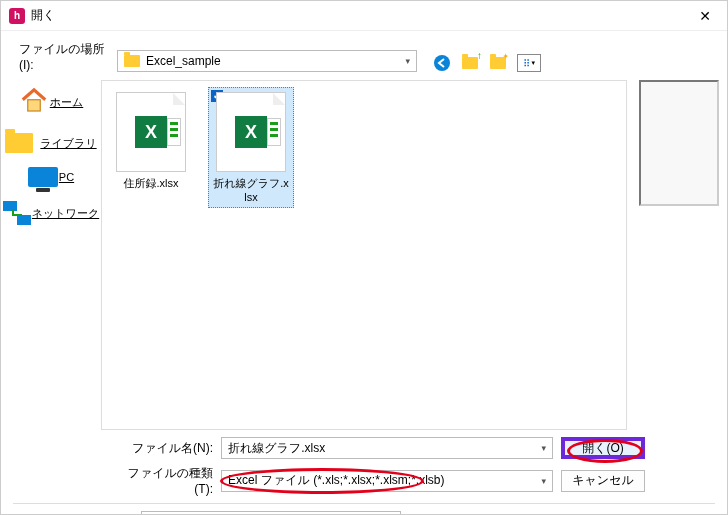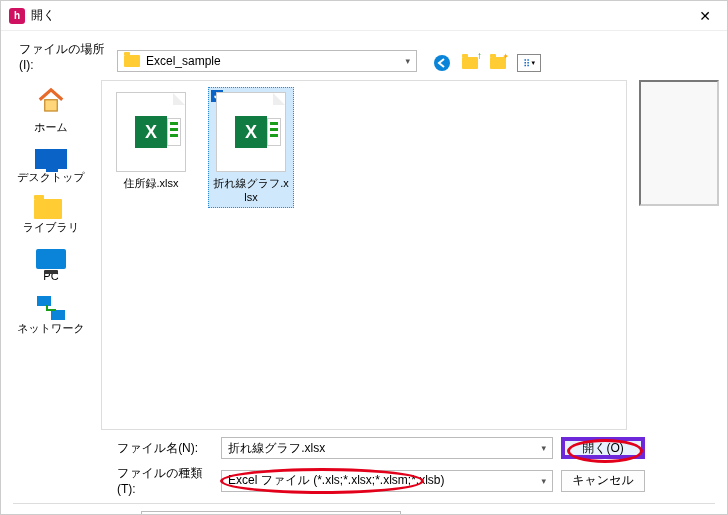--- a/index.html
+++ b/index.html
@@ -23,21 +23,21 @@
 .tb-up .folder-ico { margin: 0; }
 .tb-up .arrow-up { position: absolute; font-size: 10px; color: #1a9e1a; top: -4px; right: -3px; font-weight: bold; }
 .tb-new .folder-ico { margin: 0; }
 .tb-new .star { position: absolute; top: -2px; right: -2px; color: #ffaa00; font-size: 8px; }
 .tb-view { border: 1px solid #888; width: 24px; height: 18px; display: flex; align-items: center; justify-content: center; position: relative; }
 .tb-view .grid { color: #0a64c8; font-size: 10px; letter-spacing: -1px; }
 .tb-view .vcaret { font-size: 7px; margin-left: 2px; }
 
 .main { display: flex; height: 350px; }
 .sidebar { width: 100px; padding: 6px 0; display: flex; flex-direction: column; align-items: center; gap: 14px; }
-.sb-item { display: flex; flex-direction: column; align-items: center; gap: 1px; cursor: pointer; }
+.sb-item { display: flex; flex-direction: row; align-items: center; gap: 1px; cursor: pointer; text-decoration: underline; }
 .sb-item .lbl { font-size: 11px; }
 .ico-home svg { width: 30px; height: 30px; }
 .ico-desktop { width: 32px; height: 20px; background: #0a64c8; border: 1px solid #0a64c8; position: relative; }
 .ico-desktop::after { content: ""; position: absolute; bottom: -4px; left: 10px; width: 12px; height: 3px; background: #0a64c8; }
 .ico-lib .folder-ico { width: 28px; height: 20px; }
 .ico-lib .folder-ico::before { width: 10px; height: 4px; top: -4px; }
 .ico-pc { width: 30px; height: 20px; background: #0a84d8; border-radius: 2px; position: relative; }
 .ico-pc::after { content: ""; position: absolute; bottom: -5px; left: 8px; width: 14px; height: 4px; background: #333; border-radius: 1px; }
 .ico-net { width: 28px; height: 24px; position: relative; }
 .ico-net .mini { width: 14px; height: 10px; background: #0a84d8; position: absolute; }
@@ -56,21 +56,21 @@
 .xl-sheet .line { height: 3px; margin: 3px 2px; background: #1a9e1a; }
 .file-name { text-align: center; font-size: 11px; word-break: break-all; }
 
 .right-pane { width: 88px; display: flex; flex-direction: column; align-items: center; gap: 10px; padding-top: 0; margin-right: 4px; }
 .preview-box { width: 80px; height: 126px; border: 2px inset #ccc; background: #f8f8f8; }
 .preview-check { display: flex; align-items: center; gap: 4px; font-size: 11px; }
 .preview-check input { accent-color: #0a64c8; }
 
 .bottom { padding: 4px 12px 6px 12px; }
 .field-row { display: flex; align-items: center; gap: 8px; padding: 3px 0; }
-.field-row .flabel { width: 96px; text-align: left; }
+.field-row .flabel { width: 96px; text-align: right; }
 .field-row .w2 { width: 120px; }
 .fcombo { height: 22px; border: 1px solid #bbb; background: #fff; display: flex; align-items: center; padding: 0 20px 0 6px; position: relative; font-size: 11px; }
 .fcombo .caret { position: absolute; right: 6px; font-size: 9px; color: #555; }
 .fn { width: 332px; }
 .ft { width: 332px; }
 .btn { width: 84px; height: 22px; border: 1px solid #bbb; background: #fdfdfd; display: flex; align-items: center; justify-content: center; cursor: pointer; font-size: 11px; }
 .btn.primary { border: 4px solid #6d28d9; background: #e8f2fc; }
 
 .highlight-oval { position: absolute; border: 3px solid #e2001a; border-radius: 50%; pointer-events: none; }
 .hv1 { width: 204px; height: 26px; }
@@ -121,24 +121,20 @@
     <div class="sb-item">
       <div class="ico-home">
         <svg viewBox="0 0 24 24">
             <path d="M3 11 L12 3 L21 11" fill="none" stroke="#e86a2a" stroke-width="2.5"></path>
             <rect x="7" y="11" width="10" height="9" fill="#ffd77a" stroke="#c88a2a"></rect>
           </svg>
       </div>
       <div class="lbl">ホーム</div>
     </div>
     <div class="sb-item">
-      <div class="ico-desktop"></div>
-      <div class="lbl">デスクトップ</div>
-    </div>
-    <div class="sb-item">
       <div class="ico-lib">
           <div class="folder-ico"></div>
         </div>
       <div class="lbl">ライブラリ</div>
     </div>
     <div class="sb-item">
       <div class="ico-pc"></div>
       <div class="lbl">PC</div>
     </div>
     <div class="sb-item">

